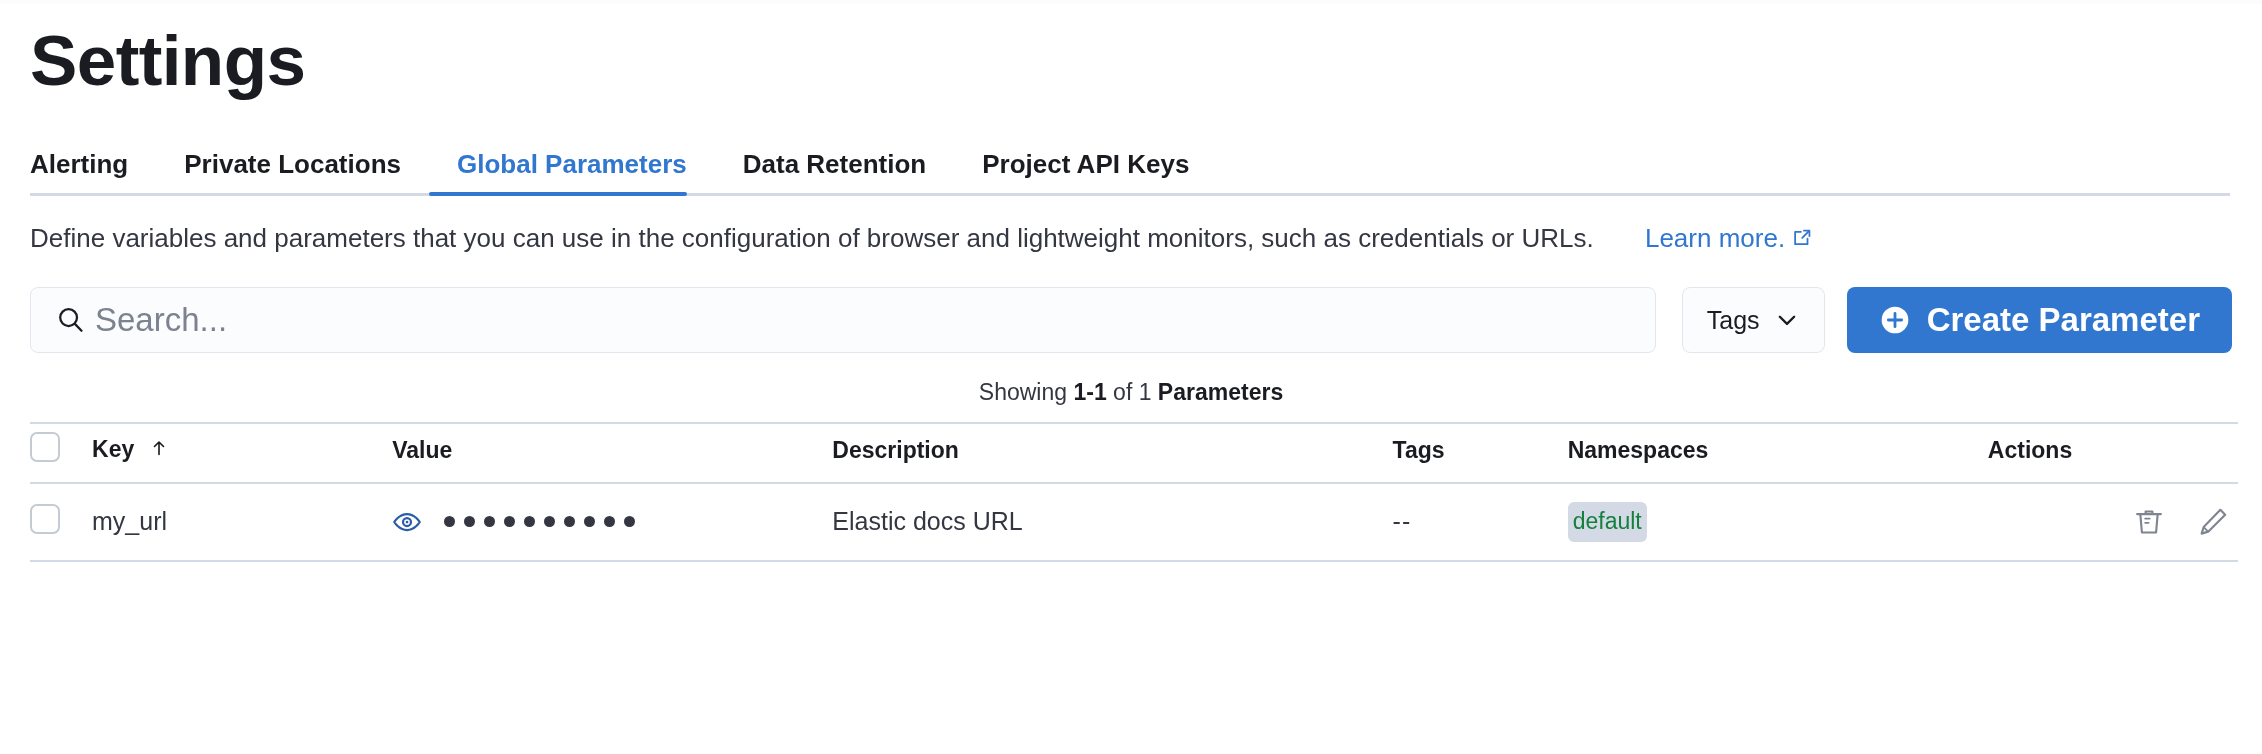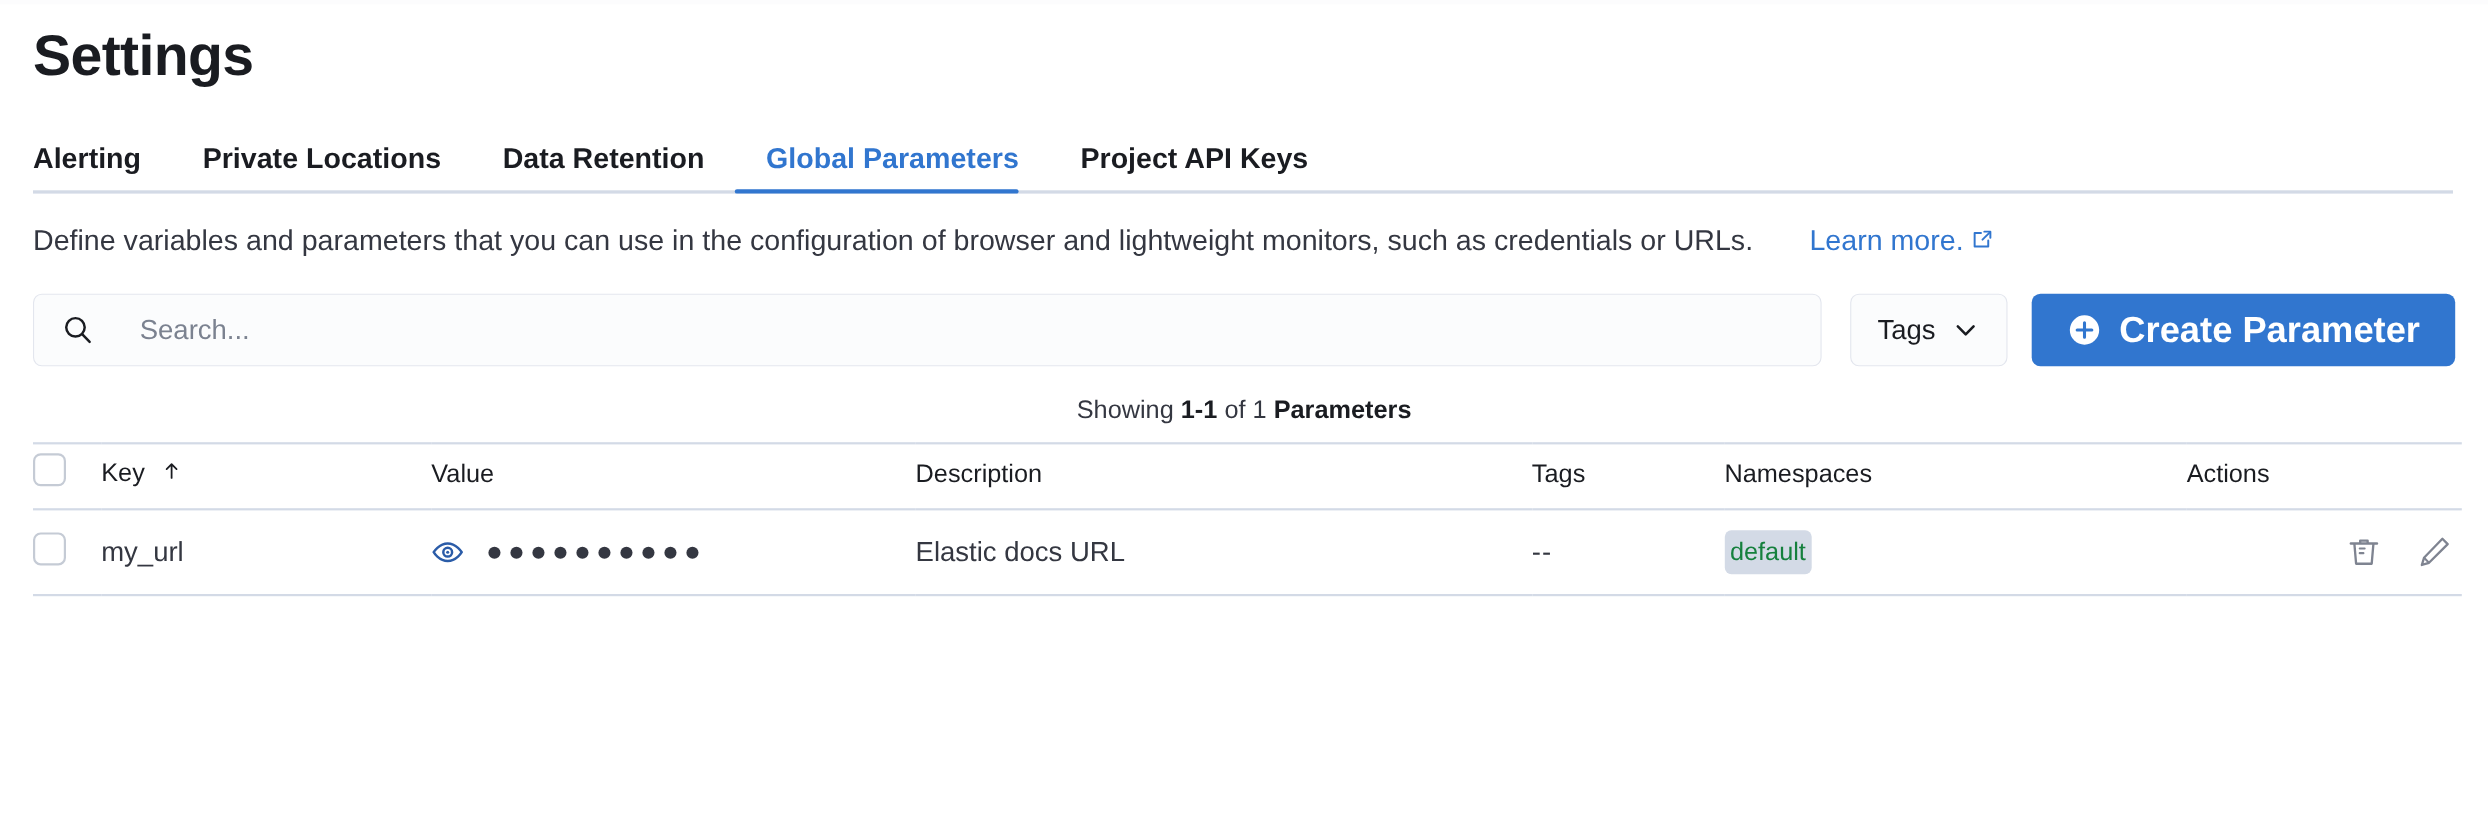--- a/index.html
+++ b/index.html
@@ -27,21 +27,21 @@
   .top-hairline {
     position: absolute;
     left: 0; top: 0;
     width: 100%;
     height: 4px;
     background: #fcfcfd;
   }
 
   
   .page-title {
-    font-size: 52px;
+    font-size: 71px;
     line-height: 1.05;
     font-weight: 700;
     letter-spacing: -0.6px;
     color: #1a1c21;
     margin: 0;
     padding-top: 24px;
   }
 
   
   .tabs {
@@ -114,23 +114,23 @@
     box-sizing: border-box;
   }
   .search-box {
     width: 100%;
     height: 100%;
     box-sizing: border-box;
     border: 1px solid #e3e6ee;
     border-radius: 8px;
     background: #fbfcfd;
     font-family: "Liberation Sans", sans-serif;
-    font-size: 25px;
+    font-size: 33px;
     color: #15803d;
-    padding: 0 20px 0 96px;
+    padding: 0 20px 0 64px;
     outline: none;
   }
   .search-box::placeholder { color: #7b8290; opacity: 1; }
   .search-icon {
     position: absolute;
     left: 26px;
     top: 50%;
     transform: translateY(-50%);
     pointer-events: none;
     line-height: 0;
@@ -183,21 +183,21 @@
   
   .table {
     margin-top: 16px;
     width: 2208px;
     border-collapse: collapse;
     table-layout: fixed;
   }
   .table thead th {
     text-align: left;
     font-size: 23px;
-    font-weight: 400;
+    font-weight: 700;
     color: #1a1c21;
     padding: 8px 0 14px 0;
     border-top: 2px solid #d3dae6;
     border-bottom: 2px solid #d3dae6;
     vertical-align: middle;
     margin-top: 48px;
   }
   .table tbody td {
     font-size: 25px;
     color: #343741;
@@ -266,22 +266,22 @@
 <body>
 
 <div class="page">
   <div class="top-hairline"></div>
 
   <h1 class="page-title">Settings</h1>
 
   <div class="tabs">
     <div class="tab">Alerting</div>
     <div class="tab">Private Locations</div>
+    <div class="tab active">Global Parameters</div>
     <div class="tab">Data Retention</div>
-    <div class="tab active">Global Parameters</div>
     <div class="tab">Project API Keys</div>
   </div>
 
   <div class="description">
     <span>Define variables and parameters that you can use in the configuration of browser and lightweight monitors, such as credentials or URLs. </span><a href="#"><span>Learn more.</span><span class="ext-link-icon"><svg width="22" height="22" viewBox="0 0 16 16" fill="none">
             <path d="M3 3.5h4.2M3 3.5v9h9V8.4" stroke="#3176cf" stroke-width="1.3" stroke-linecap="round" stroke-linejoin="round"></path>
             <path d="M9.4 2.6h4v4" stroke="#3176cf" stroke-width="1.3" stroke-linecap="round" stroke-linejoin="round"></path>
             <path d="M13.2 2.9 8.2 7.9" stroke="#3176cf" stroke-width="1.3" stroke-linecap="round"></path>
           </svg></span></a>
   </div>

